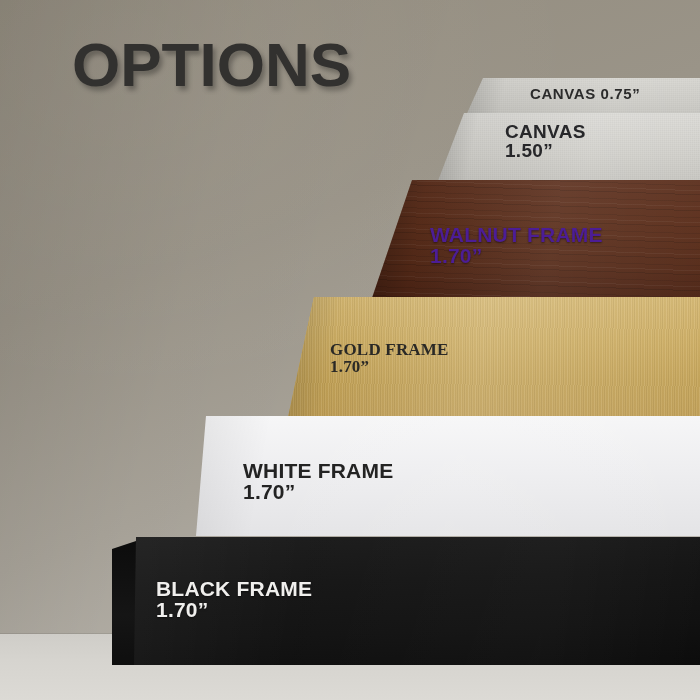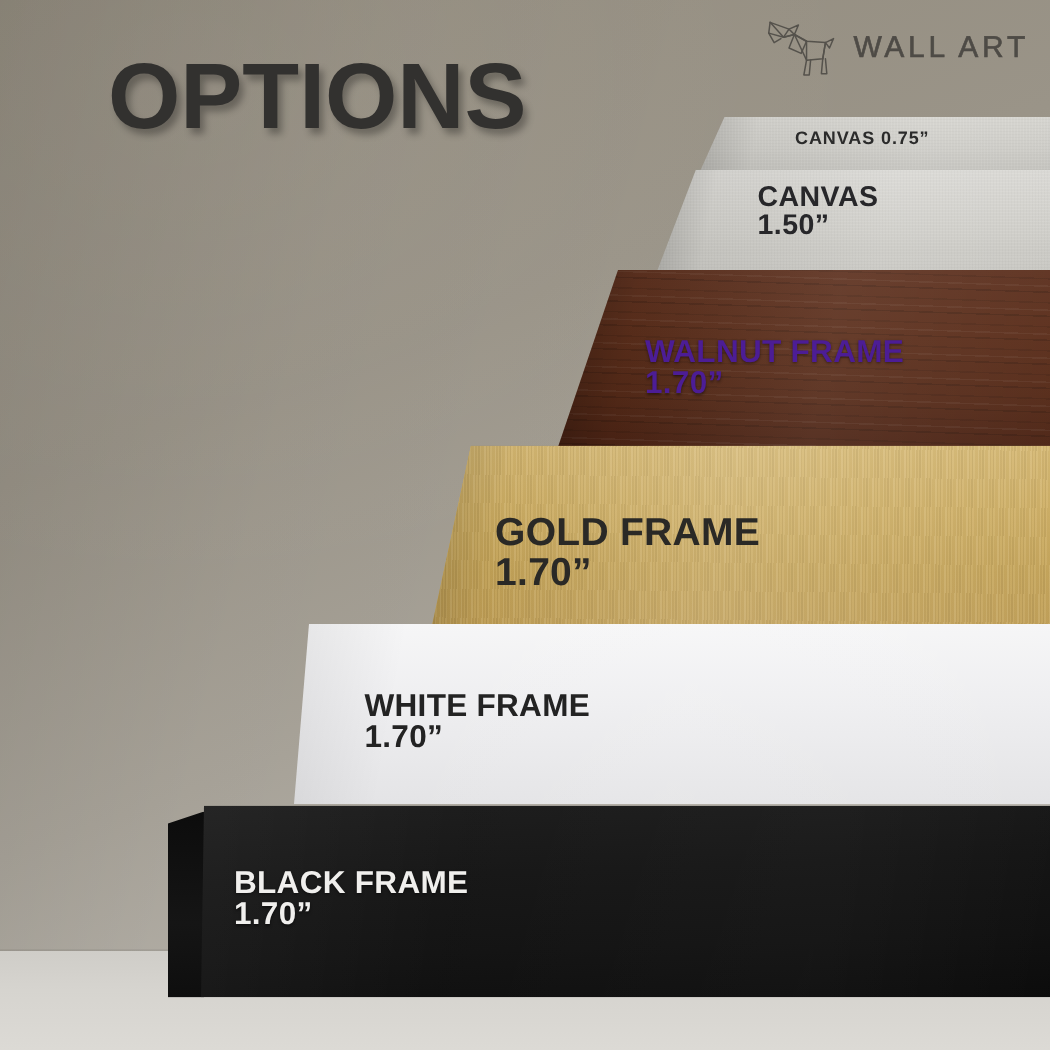--- a/index.html
+++ b/index.html
@@ -78,21 +78,21 @@
   <div class="floor"></div>
 
   <div class="slab" style="left:465px;top:78px;width:250px;height:40px;
               clip-path:polygon(18px 0, 250px 0, 250px 40px, 0 40px);
               box-shadow:0 3px 10px rgba(0,0,0,0.28);">
     <div class="face" style="background:linear-gradient(180deg,#d8d7d2 0%,#cdccc7 70%,#c6c5c0 100%);"></div>
     <div class="grain" style="background:repeating-linear-gradient(90deg, rgba(0,0,0,0.035) 0 1px, rgba(255,255,255,0.03) 1px 2px),
                           repeating-linear-gradient(0deg, rgba(0,0,0,0.03) 0 1px, rgba(255,255,255,0.025) 1px 2px);"></div>
     <div class="lite" style="background:linear-gradient(100deg, rgba(0,0,0,0.17) 0%, rgba(0,0,0,0.03) 16%, rgba(255,255,255,0.05) 60%, rgba(255,255,255,0) 100%);"></div>
   </div>
-  <div class="lbl" style="left:530px;top:86px;color:#2b2b2b;font-size:12px;letter-spacing:.6px;">
+  <div class="lbl" style="left:530px;top:86px;color:#2b2b2b;font-size:15px;letter-spacing:.6px;">
     <span class="l1">CANVAS  0.75”</span>
   </div>
 
   <div class="slab" style="left:438px;top:113px;width:280px;height:68px;
               clip-path:polygon(26px 0, 280px 0, 280px 68px, 0 68px);
               box-shadow:0 4px 12px rgba(0,0,0,0.30);">
     <div class="face" style="background:linear-gradient(180deg,#dcdbd7 0%,#d2d1cc 60%,#c9c8c3 100%);"></div>
     <div class="grain" style="background:repeating-linear-gradient(90deg, rgba(0,0,0,0.035) 0 1px, rgba(255,255,255,0.03) 1px 2px),
                           repeating-linear-gradient(0deg, rgba(0,0,0,0.03) 0 1px, rgba(255,255,255,0.025) 1px 2px);"></div>
     <div class="lite" style="background:linear-gradient(100deg, rgba(0,0,0,0.20) 0%, rgba(0,0,0,0.04) 14%, rgba(255,255,255,0.06) 55%, rgba(255,255,255,0) 100%);"></div>
@@ -130,21 +130,21 @@
     <div class="grain" style="opacity:.6;background:
            repeating-linear-gradient(91deg,
              rgba(255,255,255,0.14) 0 1px,
              rgba(0,0,0,0.07) 1px 2px,
              rgba(255,255,255,0.05) 2px 3px,
              rgba(0,0,0,0.10) 3px 4px,
              rgba(255,255,255,0.09) 4px 5px,
              rgba(0,0,0,0.04) 5px 7px);"></div>
     <div class="lite" style="background:linear-gradient(100deg, rgba(0,0,0,0.18) 0%, rgba(0,0,0,0.02) 12%, rgba(255,255,255,0.13) 45%, rgba(255,255,255,0.02) 100%);"></div>
   </div>
-  <div class="lbl" style="left:330px;top:341px;color:#2a2926;font-size:26px;letter-spacing:.2px;">
+  <div class="lbl" style="left:330px;top:341px;color:#2a2926;font-size:17px;letter-spacing:.2px;font-family:Liberation Serif, serif;">
     <span class="l1">GOLD FRAME</span>
     <span class="l2">1.70”</span>
   </div>
 
   <div class="slab" style="left:196px;top:416px;width:522px;height:120px;
               clip-path:polygon(10px 0, 522px 0, 522px 120px, 0 120px);
               box-shadow:0 5px 16px rgba(0,0,0,0.30);">
     <div class="face" style="background:linear-gradient(180deg,#f6f6f7 0%,#eeeef0 45%,#e4e4e6 100%);"></div>
     <div class="lite" style="background:linear-gradient(100deg, rgba(0,0,0,0.07) 0%, rgba(0,0,0,0.00) 14%, rgba(255,255,255,0.10) 50%, rgba(255,255,255,0) 100%);"></div>
   </div>
@@ -165,38 +165,14 @@
   <div class="lbl" style="left:156px;top:578px;color:#f0efed;font-size:21px;letter-spacing:.2px;
               text-shadow:0 1px 2px rgba(0,0,0,.5);">
     <span class="l1">BLACK FRAME</span>
     <span class="l2">1.70”</span>
   </div>
 
   <div class="headline">
     <div class="h3">OPTIONS</div>
   </div>
 
-  <div class="logo">
-    <svg class="logo-mark" viewBox="0 0 60 44" fill="none" stroke="#55524c" stroke-width="1.1" stroke-linejoin="round" stroke-linecap="round">
-
-      <path d="M6 3 L20 8 L16 14 L5 11 Z"></path>
-      <path d="M6 3 L16 14"></path>
-      <path d="M20 8 L27 5 L24 12 Z"></path>
-      <path d="M16 14 L24 12"></path>
-
-      <path d="M5 11 L9 18 L14 15"></path>
-
-      <path d="M16 14 L24 12 L33 17"></path>
-
-      <path d="M24 12 L33 17 L47 18 L45 30 L33 31 Z"></path>
-      <path d="M33 17 L33 31"></path>
-      <path d="M47 18 L45 30"></path>
-
-      <path d="M47 18 L53 15 L50 22 Z"></path>
-
-      <path d="M33 31 L31 42 L35 42 L36 31"></path>
-      <path d="M45 30 L44 41 L48 41 L47 30"></path>
-      <path d="M24 12 L20 22 L29 26 L33 17"></path>
-    </svg>
-    <span class="logo-text">WALL ART</span>
-  </div>
 
 </div>
 
 </body></html>

